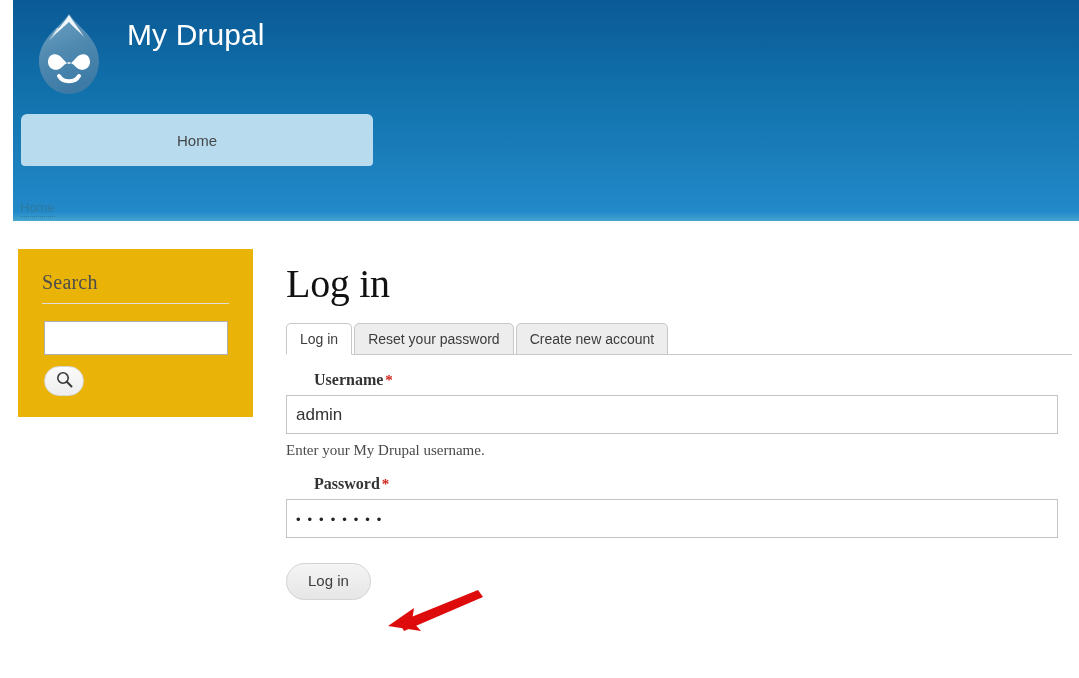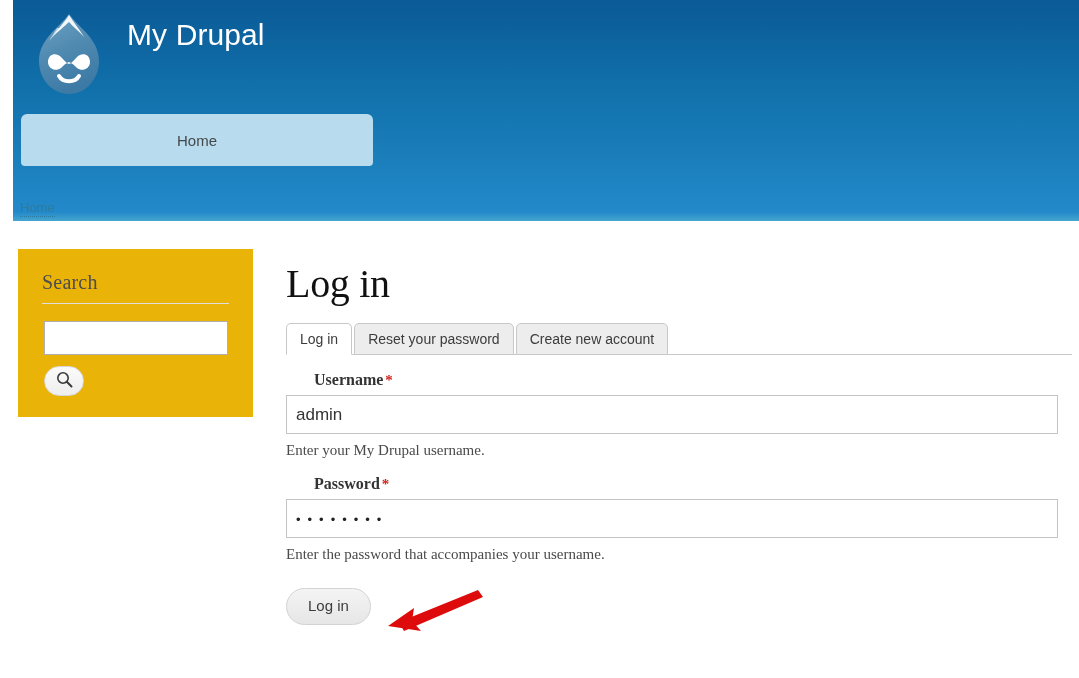--- a/index.html
+++ b/index.html
@@ -326,21 +326,20 @@
       </label>
       <input class="text-input" type="text" value="admin" style="">
       <div class="form-desc">Enter your My Drupal username.</div>
     </div>
 
     <div class="form-item">
       <label class="form-label">
         <span>Password</span><span class="req">*</span>
       </label>
       <input class="text-input pw-input" type="text" value="••••••••" style="">
-      <div class="form-desc">Enter the password that accompanies your username.</div>
     </div>
 
     <div class="submit-row">
       <button class="btn-login" type="submit">Log in</button>
     </div>
 
   </form>
 </div>
 
 <div class="arrow-overlay">

